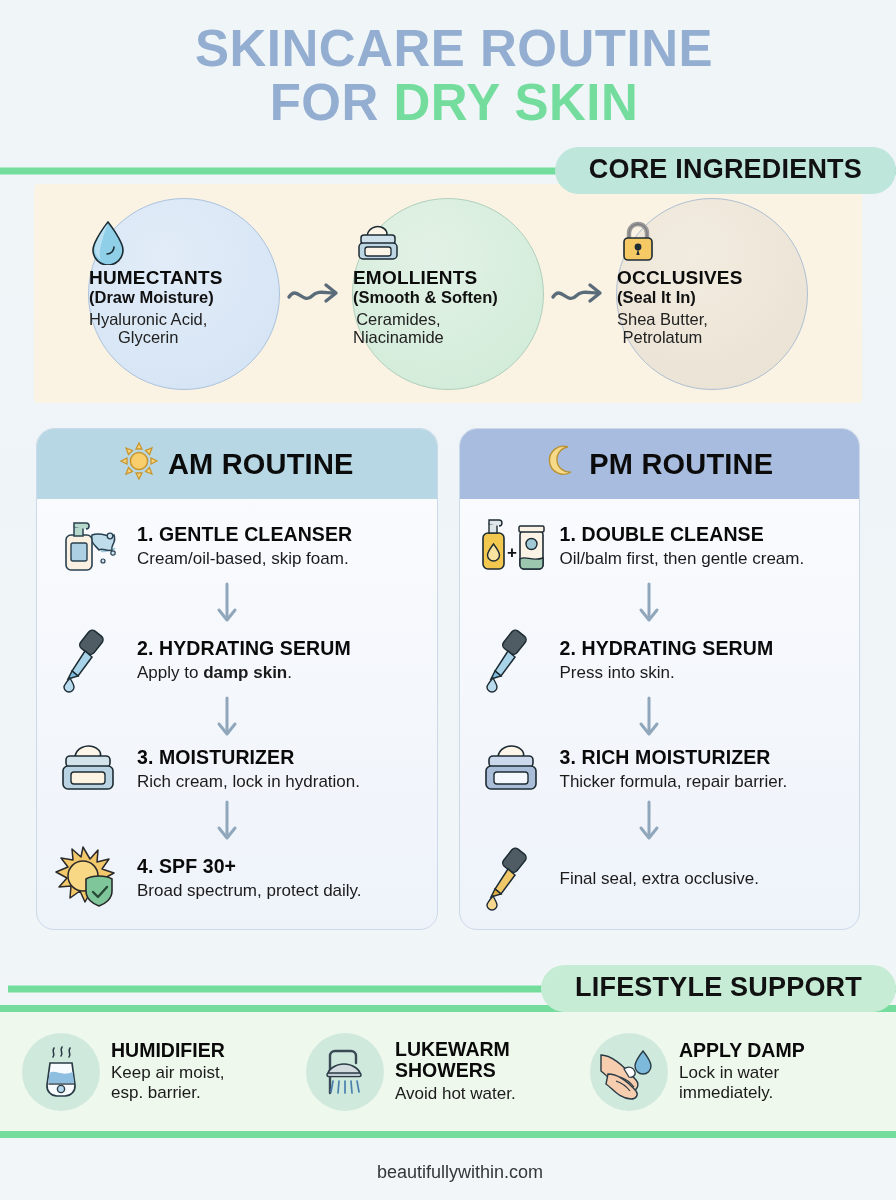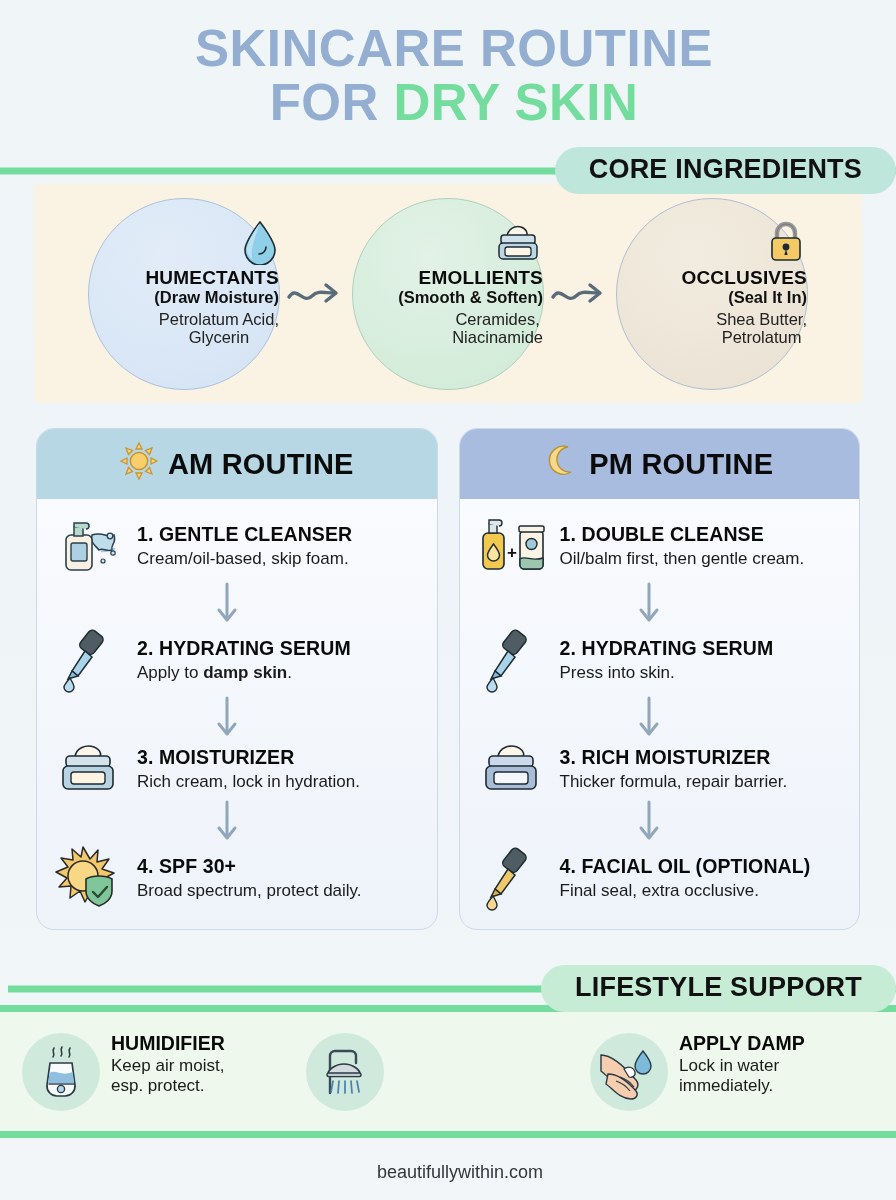--- a/index.html
+++ b/index.html
@@ -39,21 +39,21 @@
   .badge.mintlite { background: #c6ecd6; }
 
   
   .ingredients-band {
     position: absolute; left: 34px; right: 34px; top: 184px; height: 219px;
     background: #faf3e4; border-radius: 4px;
   }
   .circles { display: flex; align-items: center; justify-content: center; height: 100%; gap: 0; }
   .circle {
     width: 192px; height: 192px; border-radius: 50%;
-    display: flex; flex-direction: column; align-items: flex-end; justify-content: flex-start;
+    display: flex; flex-direction: column; align-items: flex-start; justify-content: flex-start;
     text-align: center; padding-top: 20px; flex: 0 0 auto;
   }
   .circle.c1 { background: radial-gradient(circle at 40% 30%, #e2ecf8 0%, #d3e3f4 100%); border: 1.5px solid #aac2dd; }
   .circle.c2 { background: radial-gradient(circle at 40% 30%, #e2f2e6 0%, #cfead6 100%); border: 1.5px solid #b0cfbc; }
   .circle.c3 { background: radial-gradient(circle at 40% 30%, #f2ece0 0%, #e9e1d2 100%); border: 1.5px solid #aebfd2; }
   .circle .icon { height: 46px; display:flex; align-items:center; justify-content:center; margin-bottom: 2px; }
   .circle .ctitle { font-size: 19px; font-weight: bold; color: #0c0c0c; letter-spacing: .2px; }
   .circle .csub { font-size: 16.5px; font-weight: bold; color: #111; margin-top: -1px; }
   .circle .cdesc { font-size: 16.5px; color: #222; line-height: 1.13; margin-top: 3px; }
   .arrow-wave { flex: 0 0 auto; width: 72px; display: flex; align-items: center; justify-content: center; }
@@ -79,21 +79,21 @@
   .step-desc { font-size: 17px; color: #1b1b1b; margin-top: 3px; line-height: 1.2; }
   .step-desc b { font-weight: bold; }
   .down-arrow { display: flex; justify-content: center; padding: 2px 0 2px 0; margin-left: -18px; }
 
   
   .lifestyle-band {
     position: absolute; left: 0; right: 0; top: 1005px; height: 133px;
     background: #eff8ec; border-top: 7px solid #74dd9e; border-bottom: 7px solid #74dd9e;
   }
   .life-items { display: flex; align-items: center; height: 100%; padding: 0 22px; }
-  .life-item { flex: 1 1 0; display: flex; align-items: flex-start; gap: 11px; }
+  .life-item { flex: 1 1 0; display: flex; align-items: center; gap: 11px; }
   .life-circle {
     width: 78px; height: 78px; flex: 0 0 78px; border-radius: 50%;
     background: #cfe9dd; display: flex; align-items: center; justify-content: center;
   }
   .life-title { font-size: 19.5px; font-weight: bold; color: #0a0a0a; line-height: 1.12; }
   .life-desc { font-size: 17px; color: #1b1b1b; line-height: 1.18; margin-top: 2px; }
 
   
   .footer {
     position: absolute; left: 0; right: 0; bottom: 17px; text-align: center;
@@ -122,21 +122,21 @@
         <span class="icon">
           <svg width="38" height="46" viewBox="0 0 38 46">
             <path d="M19 3 C19 3 4 22 4 31 a15 15 0 0 0 30 0 C34 22 19 3 19 3 Z" fill="#8fcfe8" stroke="#1d2b33" stroke-width="1.6"></path>
             <path d="M19 4 C19 4 6 21 6 30 a13 13 0 0 0 6 11 C9 36 11 26 19 4 Z" fill="#c2e4f2" opacity=".85"></path>
             <path d="M25 28 a7 7 0 0 1 -7 7" fill="none" stroke="#1d2b33" stroke-width="1.6" stroke-linecap="round"></path>
           </svg>
         </span>
         <div class="ctitle">HUMECTANTS</div>
         <div class="csub">(Draw Moisture)</div>
         <div class="cdesc">
-          <div>Petrolatum Acid,</div>
+          <div>Hyaluronic Acid,</div>
           <div>Glycerin</div>
         </div>
       </div>
 
       <div class="arrow-wave">
         <svg width="62" height="34" viewBox="0 0 62 34">
           <path d="M4 20 C12 8 18 28 27 19 C33 13 40 16 49 16" fill="none" stroke="#5a6b7a" stroke-width="3.4" stroke-linecap="round"></path>
           <path d="M41 8 L51 16 L41 24" fill="none" stroke="#5a6b7a" stroke-width="3.4" stroke-linecap="round" stroke-linejoin="round"></path>
         </svg>
       </div>
@@ -385,21 +385,20 @@
         <div class="step">
           <span class="step-icon">
             <svg width="62" height="66" viewBox="0 0 62 66">
               <rect x="26" y="4" width="17" height="22" rx="4.5" transform="rotate(38 34 15)" fill="#4f5c63" stroke="#1d2b33" stroke-width="1.5"></rect>
               <path d="M28 24 L15 44 L21 49 L35 30 Z" fill="#f0c868" stroke="#1d2b33" stroke-width="1.5"></path>
               <path d="M15 44 L11 52 L21 49 Z" fill="#e0ad3e" stroke="#1d2b33" stroke-width="1.5"></path>
               <path d="M13 51 C13 51 7 58 7 60 a5 5 0 0 0 10 0 c0 -2 -4 -9 -4 -9 Z" fill="#f6d88f" stroke="#1d2b33" stroke-width="1.4"></path>
             </svg>
           </span>
           <span class="step-text">
-            <div class="step-title">4. FACIAL OIL (OPTIONAL)</div>
             <div class="step-desc">Final seal, extra occlusive.</div>
           </span>
         </div>
 
       </div>
     </div>
 
   </div>
 
   <div class="badge-wrap" style="position:absolute; left:8px; right:0; top:965px;">
@@ -421,40 +420,49 @@
             <path d="M17 20 h22 l3 22 a10 10 0 0 1 -10 11 h-8 a10 10 0 0 1 -10 -11 Z" fill="#f7fbfd" stroke="#2a3b45" stroke-width="1.7"></path>
             <path d="M16.6 30 c6 -4 12 4 23 -1 l1.6 11 h-26 Z" fill="#8ebfe0"></path>
             <path d="M15.4 41 h25.8" stroke="#2a3b45" stroke-width="1.4"></path>
             <circle cx="28" cy="46" r="3.6" fill="#b6d8ec" stroke="#2a3b45" stroke-width="1.4"></circle>
           </svg>
         </span>
         <span>
           <div class="life-title">HUMIDIFIER</div>
           <div class="life-desc">
             <div>Keep air moist,</div>
-            <div>esp. protect.</div>
+            <div>esp. barrier.</div>
           </div>
         </span>
       </div>
 
       <div class="life-item">
         <span class="life-circle">
           <svg width="58" height="58" viewBox="0 0 58 58">
             <path d="M14 50 V13 a5 5 0 0 1 5 -5 h16 a5 5 0 0 1 5 5 v7" fill="none" stroke="#3b4b55" stroke-width="2.4" stroke-linecap="round"></path>
             <path d="M28 21 c9 0 16 6 16 10 h-32 c0 -4 7 -10 16 -10 Z" fill="#d4dbdf" stroke="#2a3b45" stroke-width="1.6"></path>
             <rect x="11" y="30" width="34" height="3.6" rx="1.8" fill="#c2cbd1" stroke="#2a3b45" stroke-width="1.4"></rect>
             <g stroke="#4a7fae" stroke-width="1.7" stroke-linecap="round">
               <path d="M17 38 l-2 11"></path>
                 <path d="M23 38 l-1 12"></path>
                 <path d="M29 38 v12"></path>
                 <path d="M35 38 l1 12"></path>
                 <path d="M41 38 l2 11"></path>
             </g>
           </svg>
         </span>
+        <span>
+          <div class="life-title">
+            <div>LUKEWARM</div>
+            <div>SHOWERS</div>
+          </div>
+          <div class="life-desc">
+            <div>Avoid hot water.</div>
+          </div>
+        </span>
       </div>
 
       <div class="life-item">
         <span class="life-circle">
           <svg width="62" height="58" viewBox="0 0 62 58">
             <path d="M3 12 C14 12 26 23 38 37 c4 5 1 11 -5 11 C22 48 13 36 3 28 Z" fill="#f6cdae" stroke="#2a3b45" stroke-width="1.4"></path>
             <path d="M45 8 C45 8 37 18 37 23 a8 8 0 0 0 16 0 C53 18 45 8 45 8 Z" fill="#7cb9da" stroke="#2a3b45" stroke-width="1.4"></path>
             <path d="M26 26 c5 -4 10 -1 11 3 c1 4 -3 6 -6 5 Z" fill="#fefefe" stroke="#2a3b45" stroke-width="1.3"></path>
             <path d="M10 31 C20 31 31 40 38 48 c3 4 0 8 -5 8 C22 56 15 46 8 41 Z" fill="#f6cdae" stroke="#2a3b45" stroke-width="1.4"></path>
             <g stroke="#2a3b45" stroke-width="1.2" fill="none">

